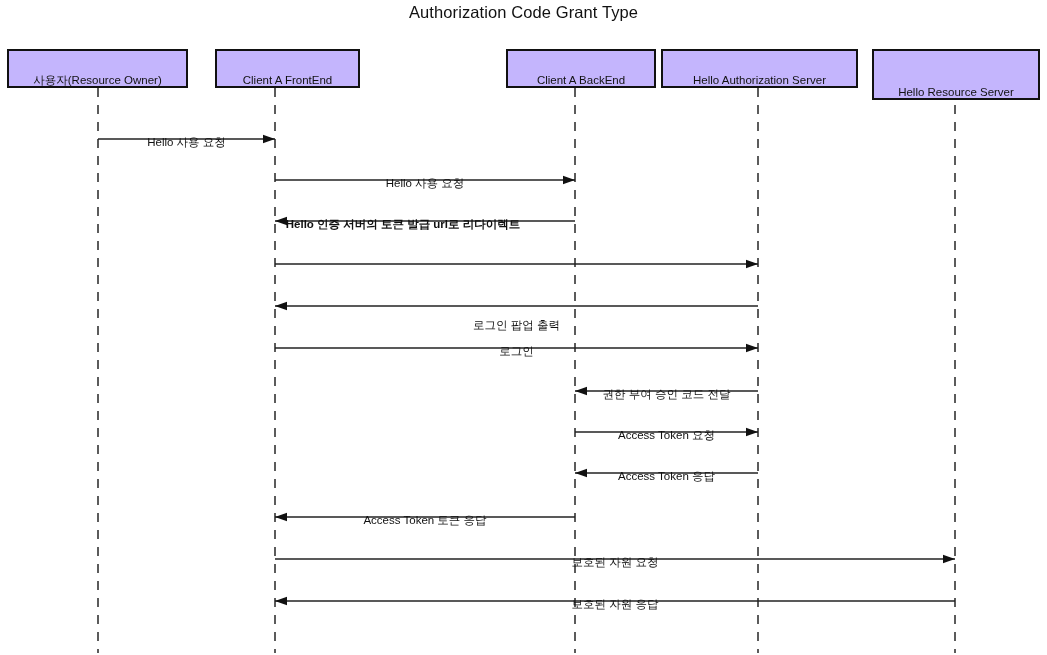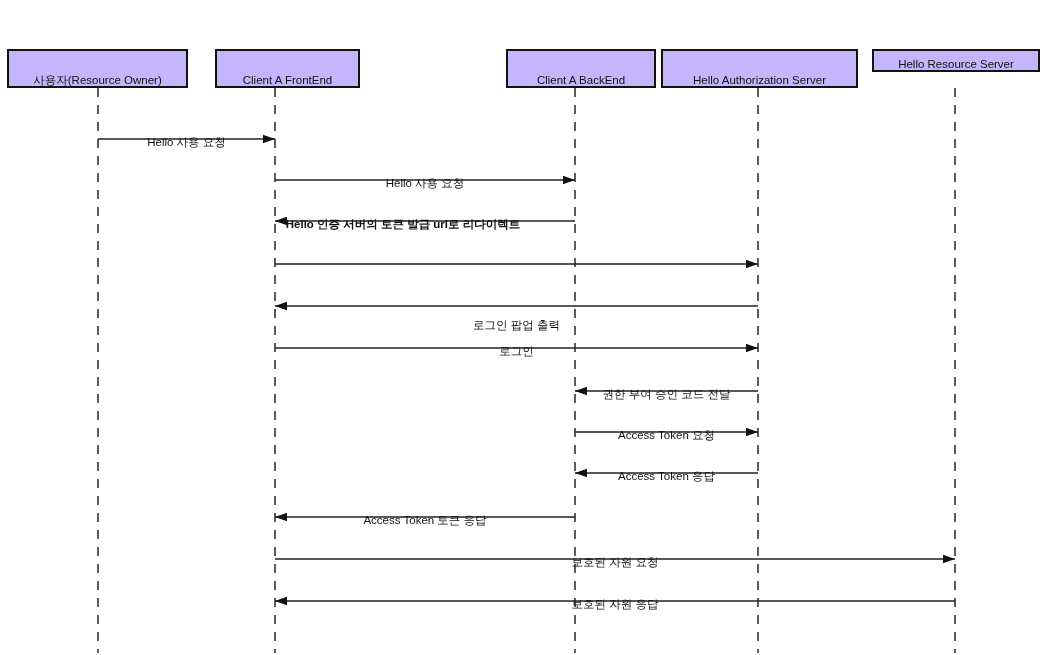--- a/index.html
+++ b/index.html
@@ -71,20 +71,21 @@
     transform: translateX(-50%);
     line-height: 1;
     margin-top: 16px;
   }
 </style>
 </head>
 <body>
 
 <div id="diagram-root">
 
+  <div id="diagram-title">Authorization Code Grant Type</div>
 
   <svg id="wires" viewBox="0 0 1047 655" preserveAspectRatio="none">
     <defs>
       <marker id="arrow-right" markerWidth="13" markerHeight="10" refX="12.4" refY="5" orient="auto" markerUnits="userSpaceOnUse">
         <path d="M0,0.6 L12.4,5 L0,9.4 z" fill="#111111"></path>
       </marker>
       <marker id="arrow-left" markerWidth="13" markerHeight="10" refX="12.4" refY="5" orient="auto" markerUnits="userSpaceOnUse">
         <path d="M0,0.6 L12.4,5 L0,9.4 z" fill="#111111"></path>
       </marker>
     </defs>
@@ -117,21 +118,21 @@
       </div>
       <div class="participant-box" style="left: 203px; top: 49px; width: 145px; height: 39px; margin-left: 12px;">
         <span class="participant-label">Client A FrontEnd</span>
       </div>
       <div class="participant-box" style="left: 506px; top: 49px; width: 150px; height: 39px;">
         <span class="participant-label">Client A BackEnd</span>
       </div>
       <div class="participant-box" style="left: 661px; top: 49px; width: 197px; height: 39px;">
         <span class="participant-label">Hello Authorization Server</span>
       </div>
-      <div class="participant-box" style="left: 872px; top: 49px; width: 168px; height: 23px;">
+      <div class="participant-box" style="left: 872px; top: 49px; width: 168px; height: 51px;">
         <span class="participant-label">Hello Resource Server</span>
       </div>
     </div>
   <div id="labels-layer">
       <div class="msg-label" style="left: 186.5px; top: 121px;">Hello 사용 요청</div>
       <div class="msg-label" style="left: 425px; top: 162px;">Hello 사용 요청</div>
       <div class="msg-label" style="left: 403px; top: 203px; font-weight: bold;">Hello 인증 서버의 토큰 발급 url로 리다이렉트</div>
       <div class="msg-label" style="left: 516.5px; top: 304px;">로그인 팝업 출력</div>
       <div class="msg-label" style="left: 516.5px; top: 330px;">로그인</div>
       <div class="msg-label" style="left: 666.5px; top: 373px;">권한 부여 승인 코드 전달</div>

